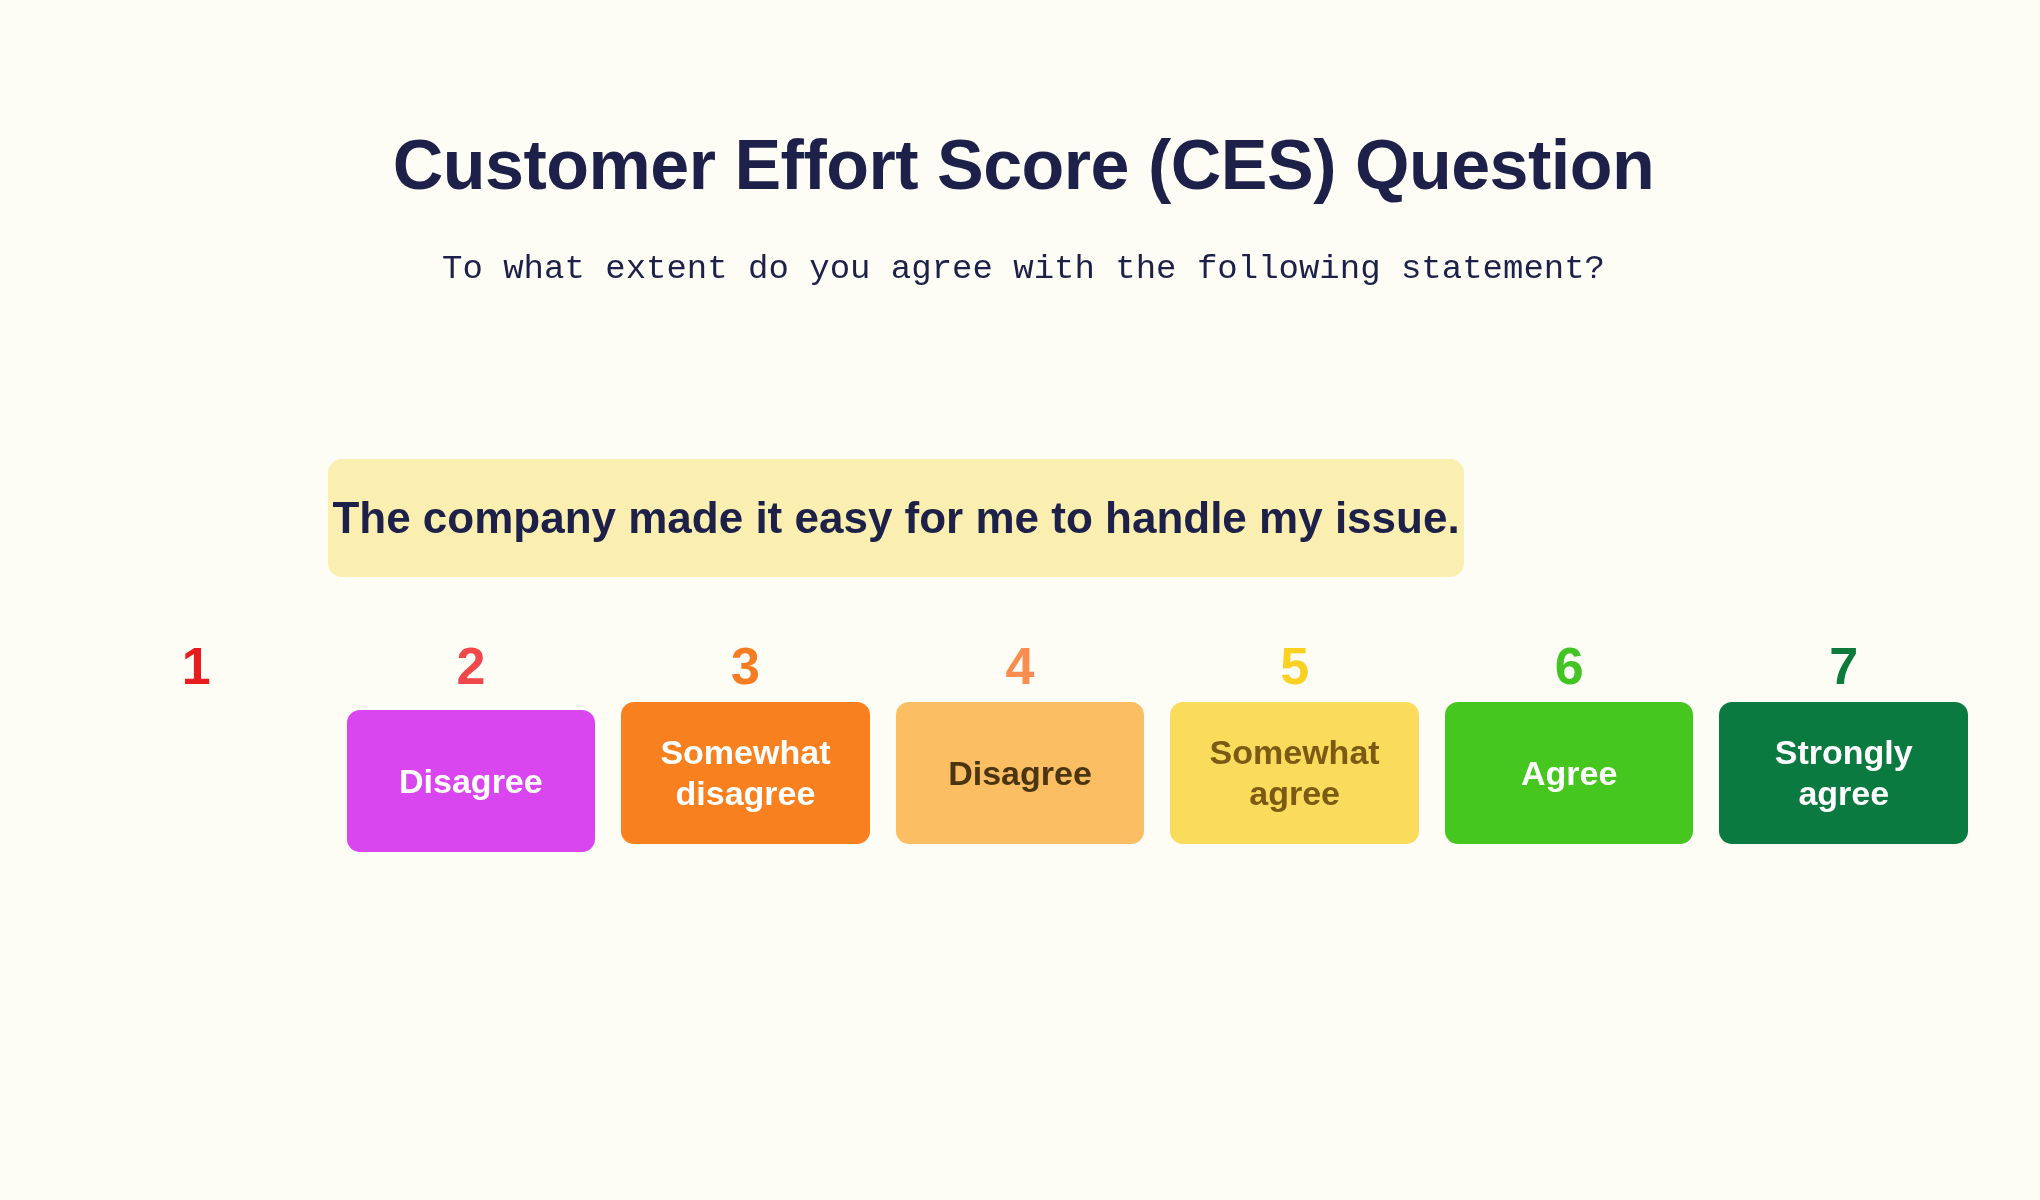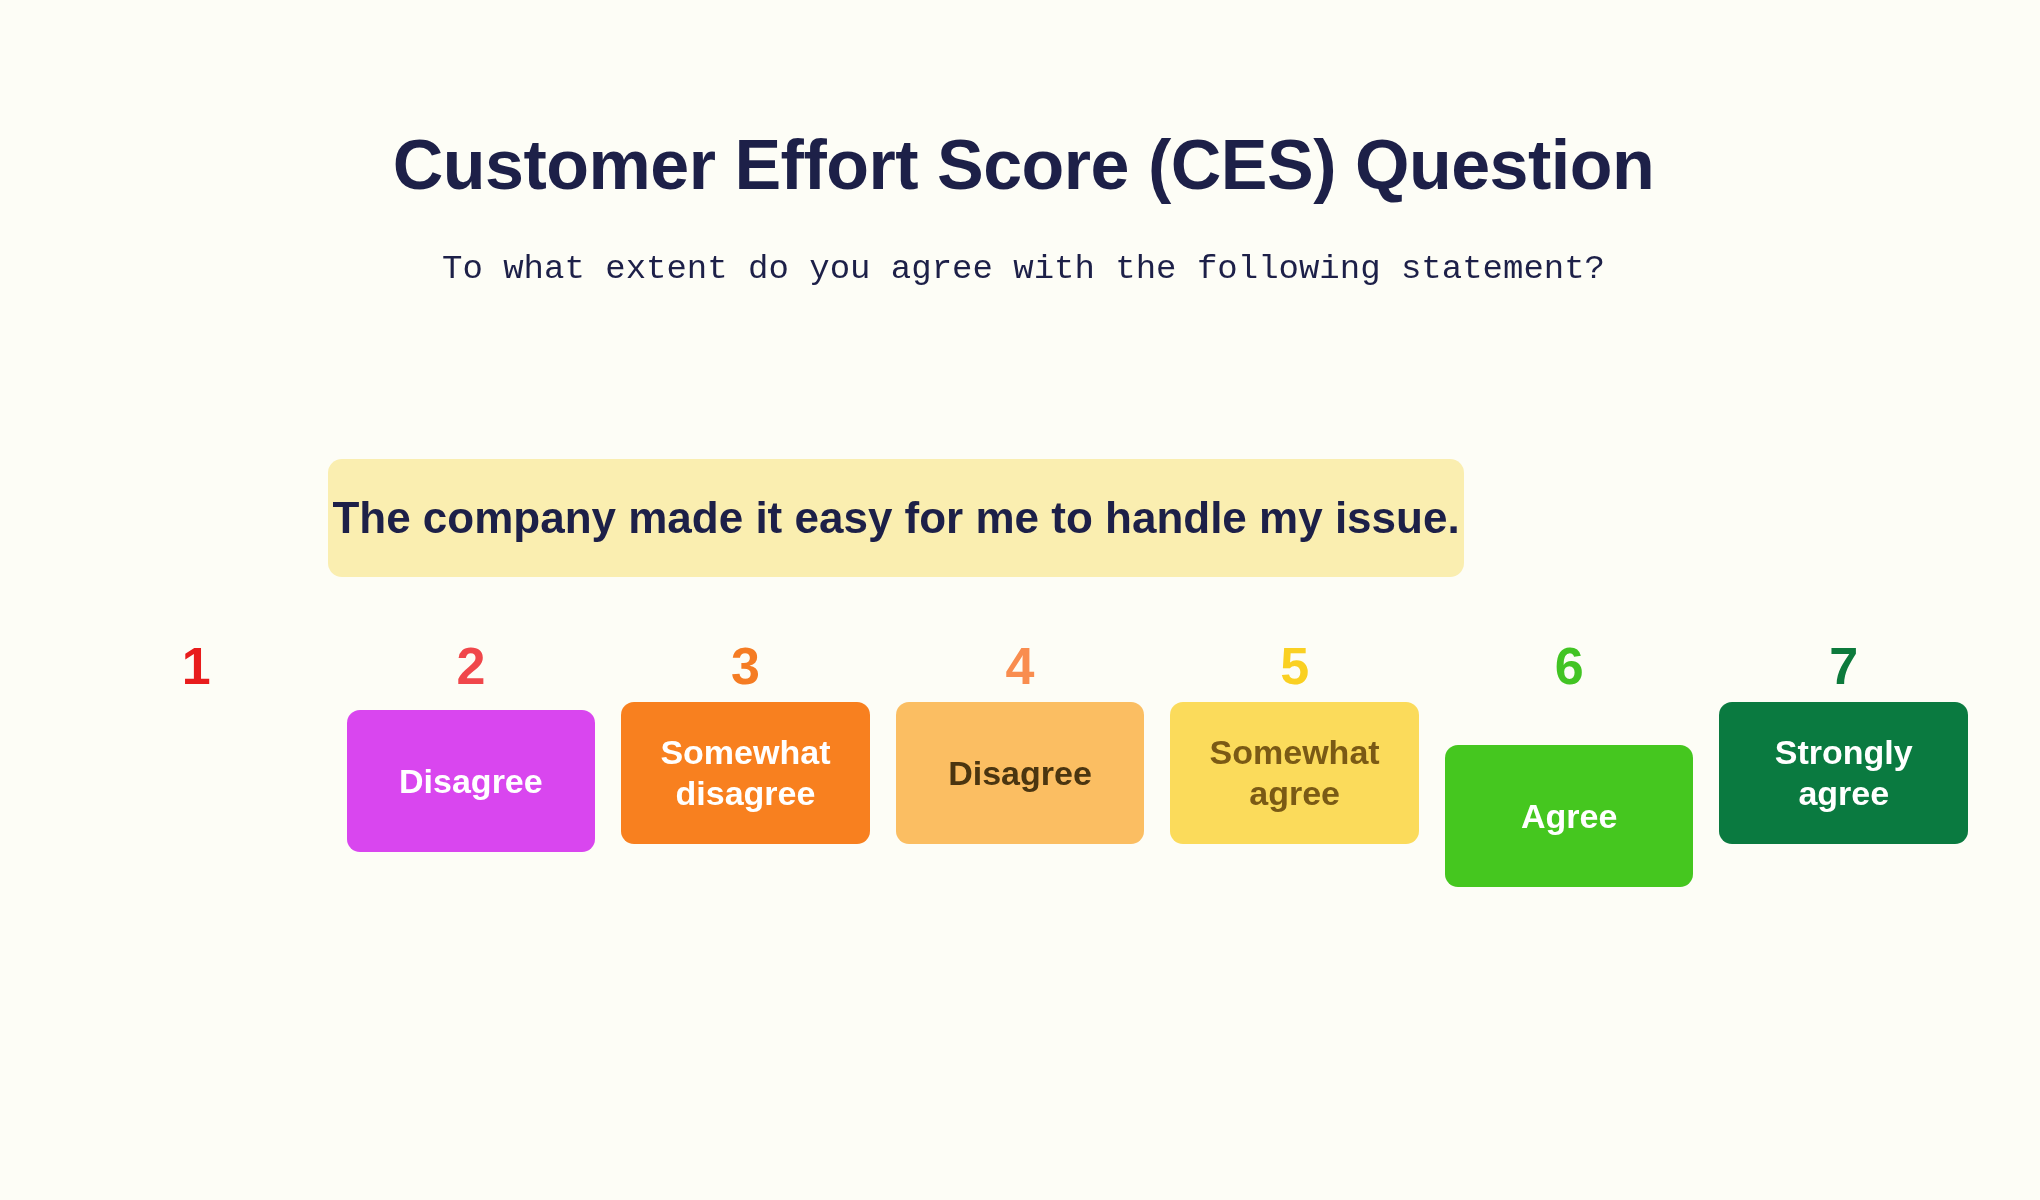--- a/index.html
+++ b/index.html
@@ -153,21 +153,21 @@
         </div>
       </div>
       <div class="scale-col">
         <div class="scale-number" style="color: rgb(250, 208, 34);">5</div>
         <div class="scale-box" style="background: rgb(251, 219, 91);">
           <span class="scale-box-label" style="color: rgb(122, 90, 21);">Somewhat agree</span>
         </div>
       </div>
       <div class="scale-col">
         <div class="scale-number" style="color: rgb(66, 196, 35);">6</div>
-        <div class="scale-box" style="background: rgb(69, 199, 31); margin-top: 43px;">
+        <div class="scale-box" style="background: rgb(69, 199, 31);">
           <span class="scale-box-label" style="color: rgb(255, 255, 255);">Agree</span>
         </div>
       </div>
       <div class="scale-col">
         <div class="scale-number" style="color: rgb(13, 122, 60);">7</div>
         <div class="scale-box" style="background: rgb(10, 122, 64); justify-content: center;">
           <span class="scale-box-label" style="color: rgb(255, 255, 255);">Strongly agree</span>
         </div>
       </div>
     </div>

